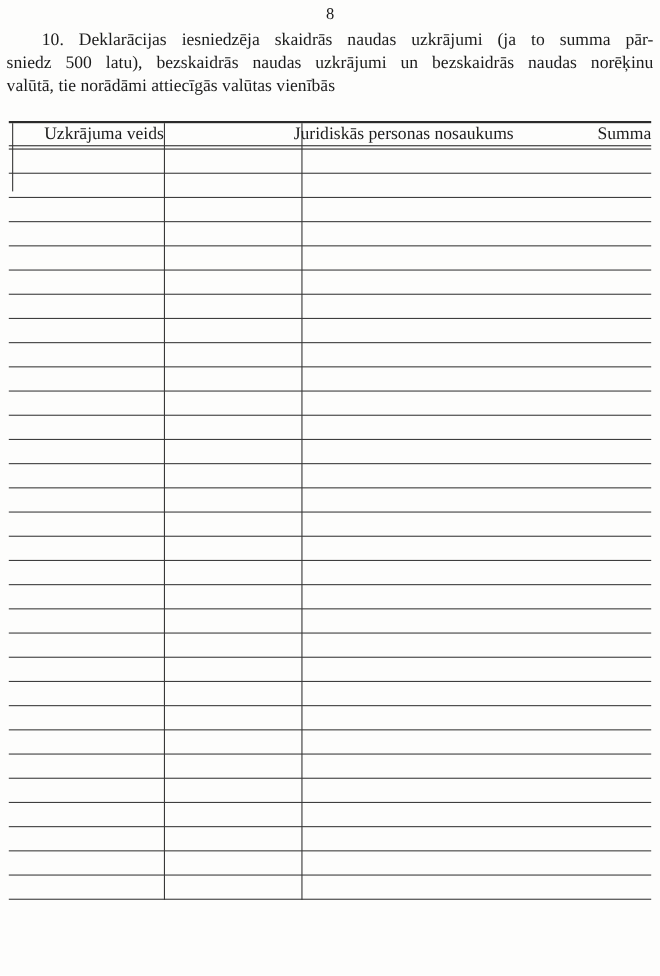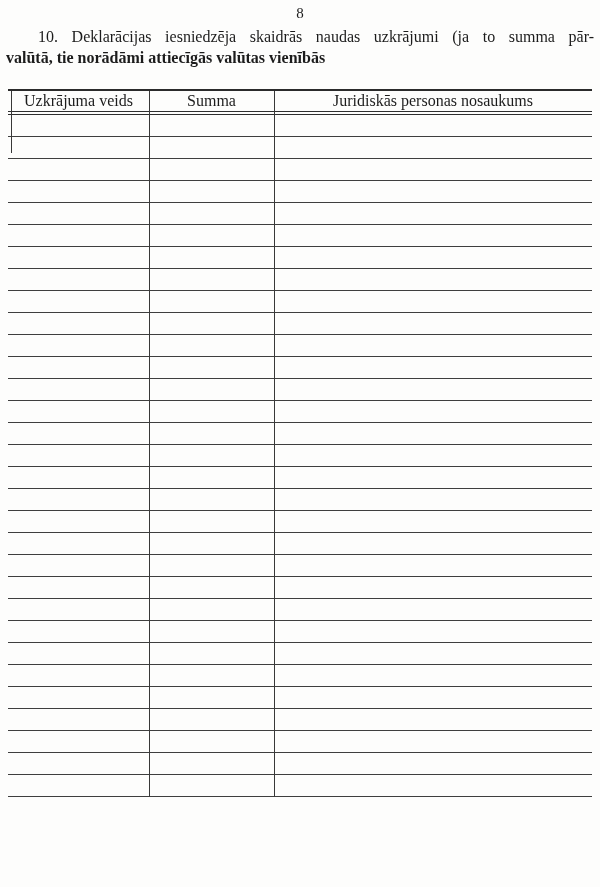--- a/index.html
+++ b/index.html
@@ -33,37 +33,36 @@
     text-align: justify;
     text-align-last: justify;
     overflow: hidden;
   }
   .intro .line.first {
     text-indent: 32px;
   }
   .intro .line.last {
     text-align: left;
     text-align-last: left;
-    font-weight: bold;
   }
   .table-wrap {
     position: relative;
     margin: 21px 8px 0 8px;
     width: 584px;
     border-top: 2px solid #2b2b2b;
     box-sizing: border-box;
   }
   .thead {
     display: flex;
     height: 20px;
     border-bottom: 4px double #2e2e2e;
     font-size: 16px;
   }
   .th {
-    text-align: center;
+    text-align: right;
     line-height: 20px;
     box-sizing: border-box;
   }
   .th.c1 { width: 141px; }
   .th.c2 { width: 125px; }
   .th.c3 { flex: 1; }
   .trow {
     display: flex;
     height: 21px;
     border-bottom: 1px solid #3e3e3e;
@@ -92,28 +91,29 @@
 </style>
 </head>
 <body>
 
 <div class="page">
 
   <div class="page-number">8</div>
 
   <div class="intro">
     <div class="line first">10. Deklarācijas iesniedzēja skaidrās naudas uzkrājumi (ja to summa pār-</div>
+    <div class="line">sniedz 500 latu), bezskaidrās naudas uzkrājumi un bezskaidrās naudas norēķinu</div>
     <div class="line last">valūtā, tie norādāmi attiecīgās valūtas vienībās</div>
   </div>
 
   <div class="table-wrap">
     <div class="thead">
       <div class="th c1">Uzkrājuma veids</div>
+      <div class="th c3">Juridiskās personas nosaukums</div>
       <div class="th c2">Summa</div>
-      <div class="th c3">Juridiskās personas nosaukums</div>
     </div>
 
     <div class="tbody" id="tbody">
         <div class="trow">
           <div class="tcell c1"></div>
           <div class="tcell c2"></div>
           <div class="tcell c3"></div>
         </div>
         <div class="trow">
           <div class="tcell c1"></div>

